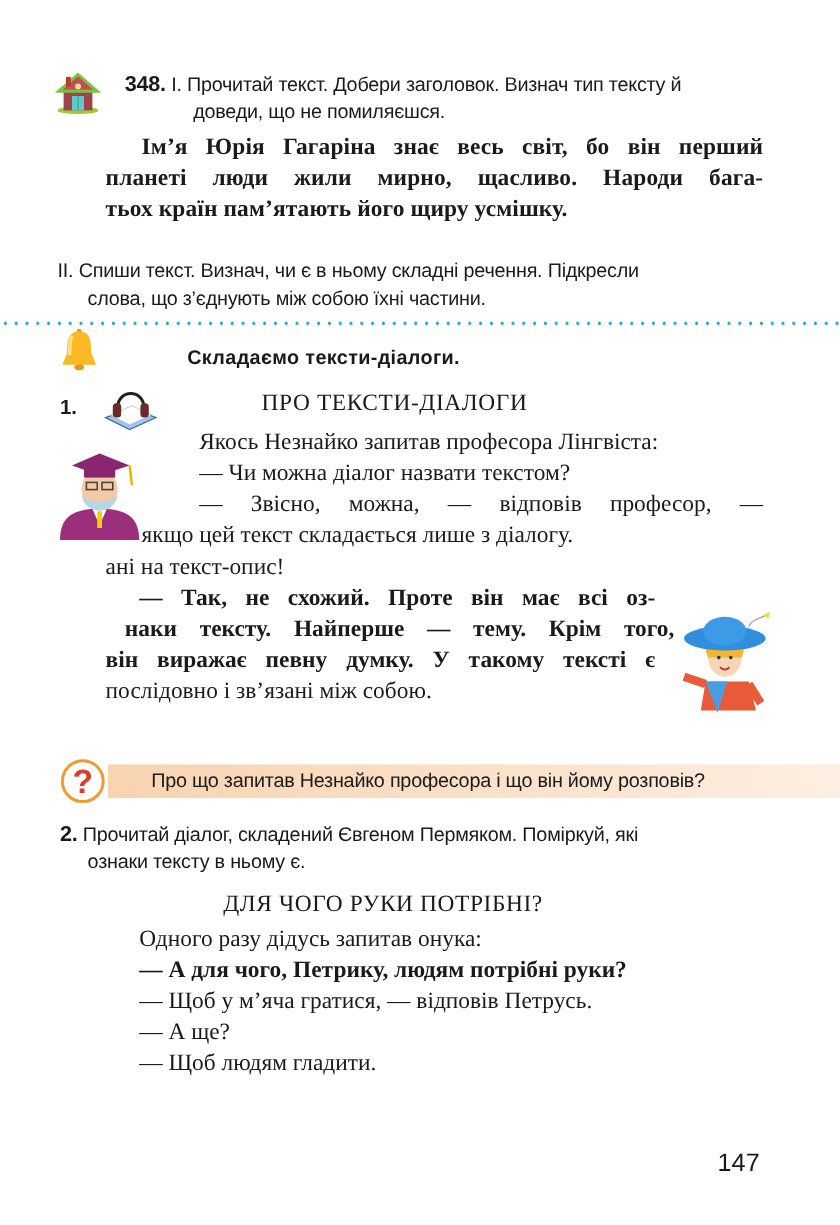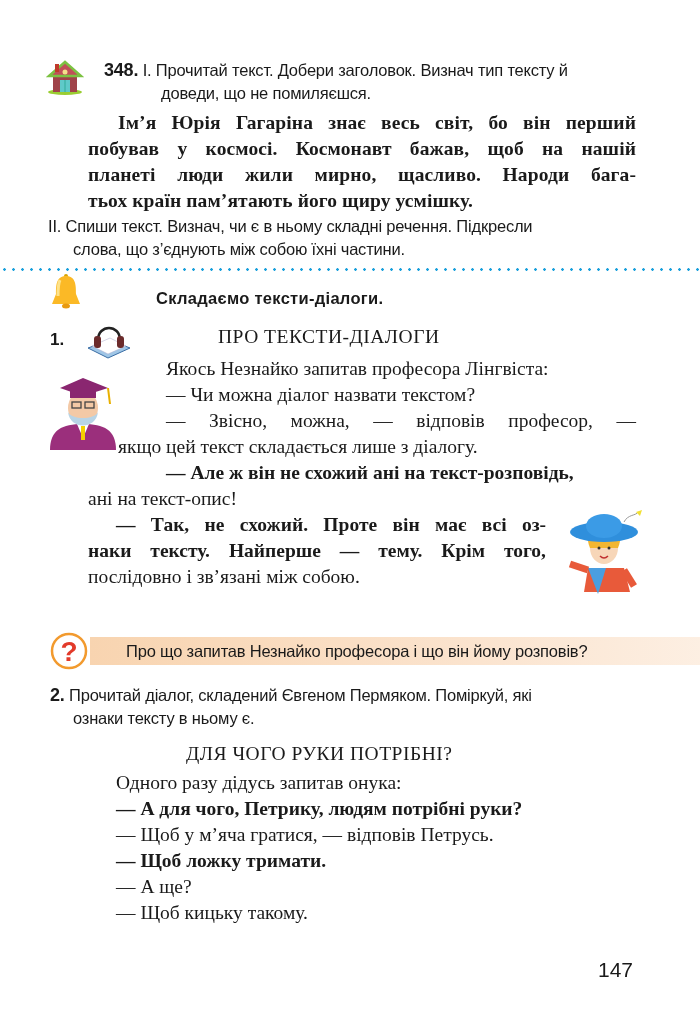--- a/index.html
+++ b/index.html
@@ -51,21 +51,20 @@
   </svg>
 </div>
 <div class="abs sans task-line" style="left:104px; top:59px;">
   <span class="ex-num" style="font-size:18px;">348.</span>
   <span>І. Прочитай текст. Добери заголовок. Визнач тип тексту й</span>
 </div>
 <div class="abs sans task-line" style="left:130px; top:82px;margin-left:31px;">доведи, що не помиляєшся.</div>
 
 <div class="abs serif body-text" style="left:88px; top:110px; width:548px;">
   <span class="ln" style="padding-left:30px;">Ім’я Юрія Гагаріна знає весь світ, бо він перший</span>
-  <span class="ln">побував у космосі. Космонавт бажав, щоб на нашій</span>
   <span class="ln">планеті люди жили мирно, щасливо. Народи бага-</span>
   <span class="ln last">тьох країн пам’ятають його щиру усмішку.</span>
 </div>
 
 <div class="abs sans task-line" style="left:48px; top:215px;">ІІ. Спиши текст. Визнач, чи є в ньому складні речення. Підкресли</div>
 <div class="abs sans task-line" style="left:73px; top:238px;">слова, що з’єднують між собою їхні частини.</div>
 
 <div class="dots"></div>
 
 <div class="icon" style="left:48px; top:272px; width:36px; height:38px;">
@@ -103,26 +102,26 @@
     <rect x="26" y="16" width="26" height="10" fill="#8a2670"></rect>
     <line x1="64" y1="16" x2="66" y2="32" stroke="#e8b000" stroke-width="2"></line>
   </svg>
 </div>
 
 <div class="abs serif dialog" style="left:88px; top:356px; width:548px;">
   <span class="ln" style="padding-left:78px;">Якось Незнайко запитав професора Лінгвіста:</span>
   <span class="ln b" style="padding-left:78px; font-weight:normal;">— Чи можна діалог назвати текстом?</span>
   <span class="ln j" style="padding-left:78px;">— Звісно, можна, — відповів професор, —</span>
   <span class="ln" style="padding-left:30px;">якщо цей текст складається лише з діалогу.</span>
-  <span class="ln b" style="padding-left:78px;">— Але ж він не схожий ані на текст-розповідь,</span>
   <span class="ln" style="padding-left:0;">ані на текст-опис!</span>
   <span class="ln j b" style="padding-left:28px; width:430px;">— Так, не схожий. Проте він має всі оз-</span>
-  <span class="ln j b" style="width:458px;">
+  <span class="ln j b" style="width:458px;margin-left:16px;">
     <span>наки тексту. Найперше — </span><span style="font-weight:bold;">тему.</span><span> Крім того,</span>
   </span>
+  <span class="ln j b" style="width:458px;">він виражає певну думку. У такому тексті є</span>
   <span class="ln">послідовно і зв’язані між собою.</span>
 </div>
 
 <div class="icon" style="left:566px; top:508px; width:80px; height:92px;">
   <svg width="80" height="92" viewBox="0 0 80 92">
     <path d="M58 14 C62 6 70 8 72 4" stroke="#999" stroke-width="1" fill="none"></path>
     <path d="M70 4 L76 2 L74 8 Z" fill="#f2e033"></path>
     <path d="M22 60 L58 60 L64 84 L18 84 Z" fill="#e85a3a"></path>
     <path d="M22 60 L32 86 L40 60 Z" fill="#4a9ee0"></path>
     <path d="M4 56 L22 62" stroke="#e85a3a" stroke-width="7"></path>
@@ -152,18 +151,17 @@
   <span>Прочитай діалог, складений Євгеном Пермяком. Поміркуй, які</span>
 </div>
 <div class="abs sans task-line" style="left:73px; top:707px;">ознаки тексту в ньому є.</div>
 
 <div class="abs serif heading" style="left:186px; top:743px;">ДЛЯ ЧОГО РУКИ ПОТРІБНІ?</div>
 
 <div class="abs serif dialog" style="left:116px; top:770px; width:520px;">
   <span class="ln">Одного разу дідусь запитав онука:</span>
   <span class="ln b">— А для чого, Петрику, людям потрібні руки?</span>
   <span class="ln">— Щоб у м’яча гратися, — відповів Петрусь.</span>
-  <span class="ln b">— Щоб ложку тримати.</span>
   <span class="ln">— А ще?</span>
-  <span class="ln">— Щоб кицьку такому.</span>
+  <span class="ln">— Щоб людям гладити.</span>
 </div>
 
 <div class="abs sans page-num" style="left:598px; top:958px;">147</div>
 
 </body></html>

